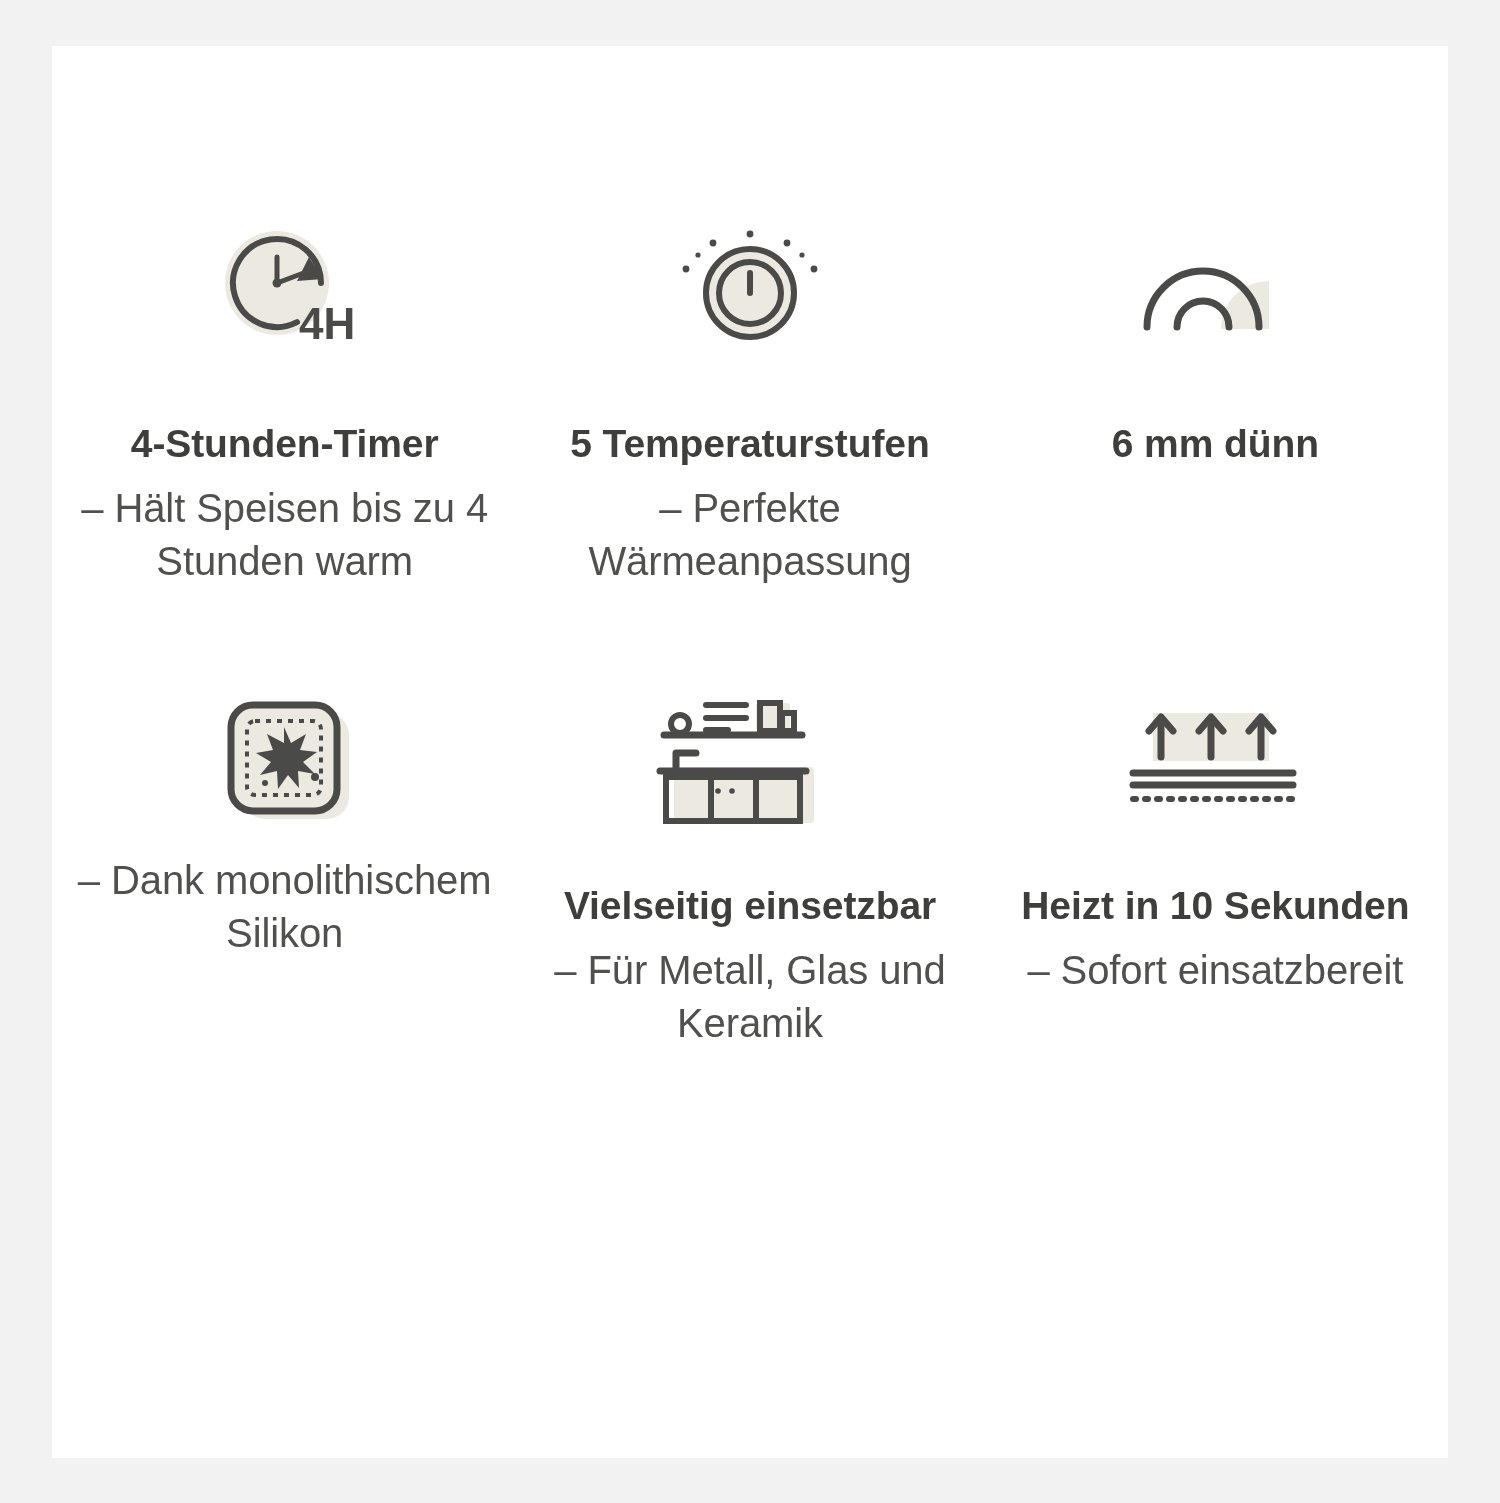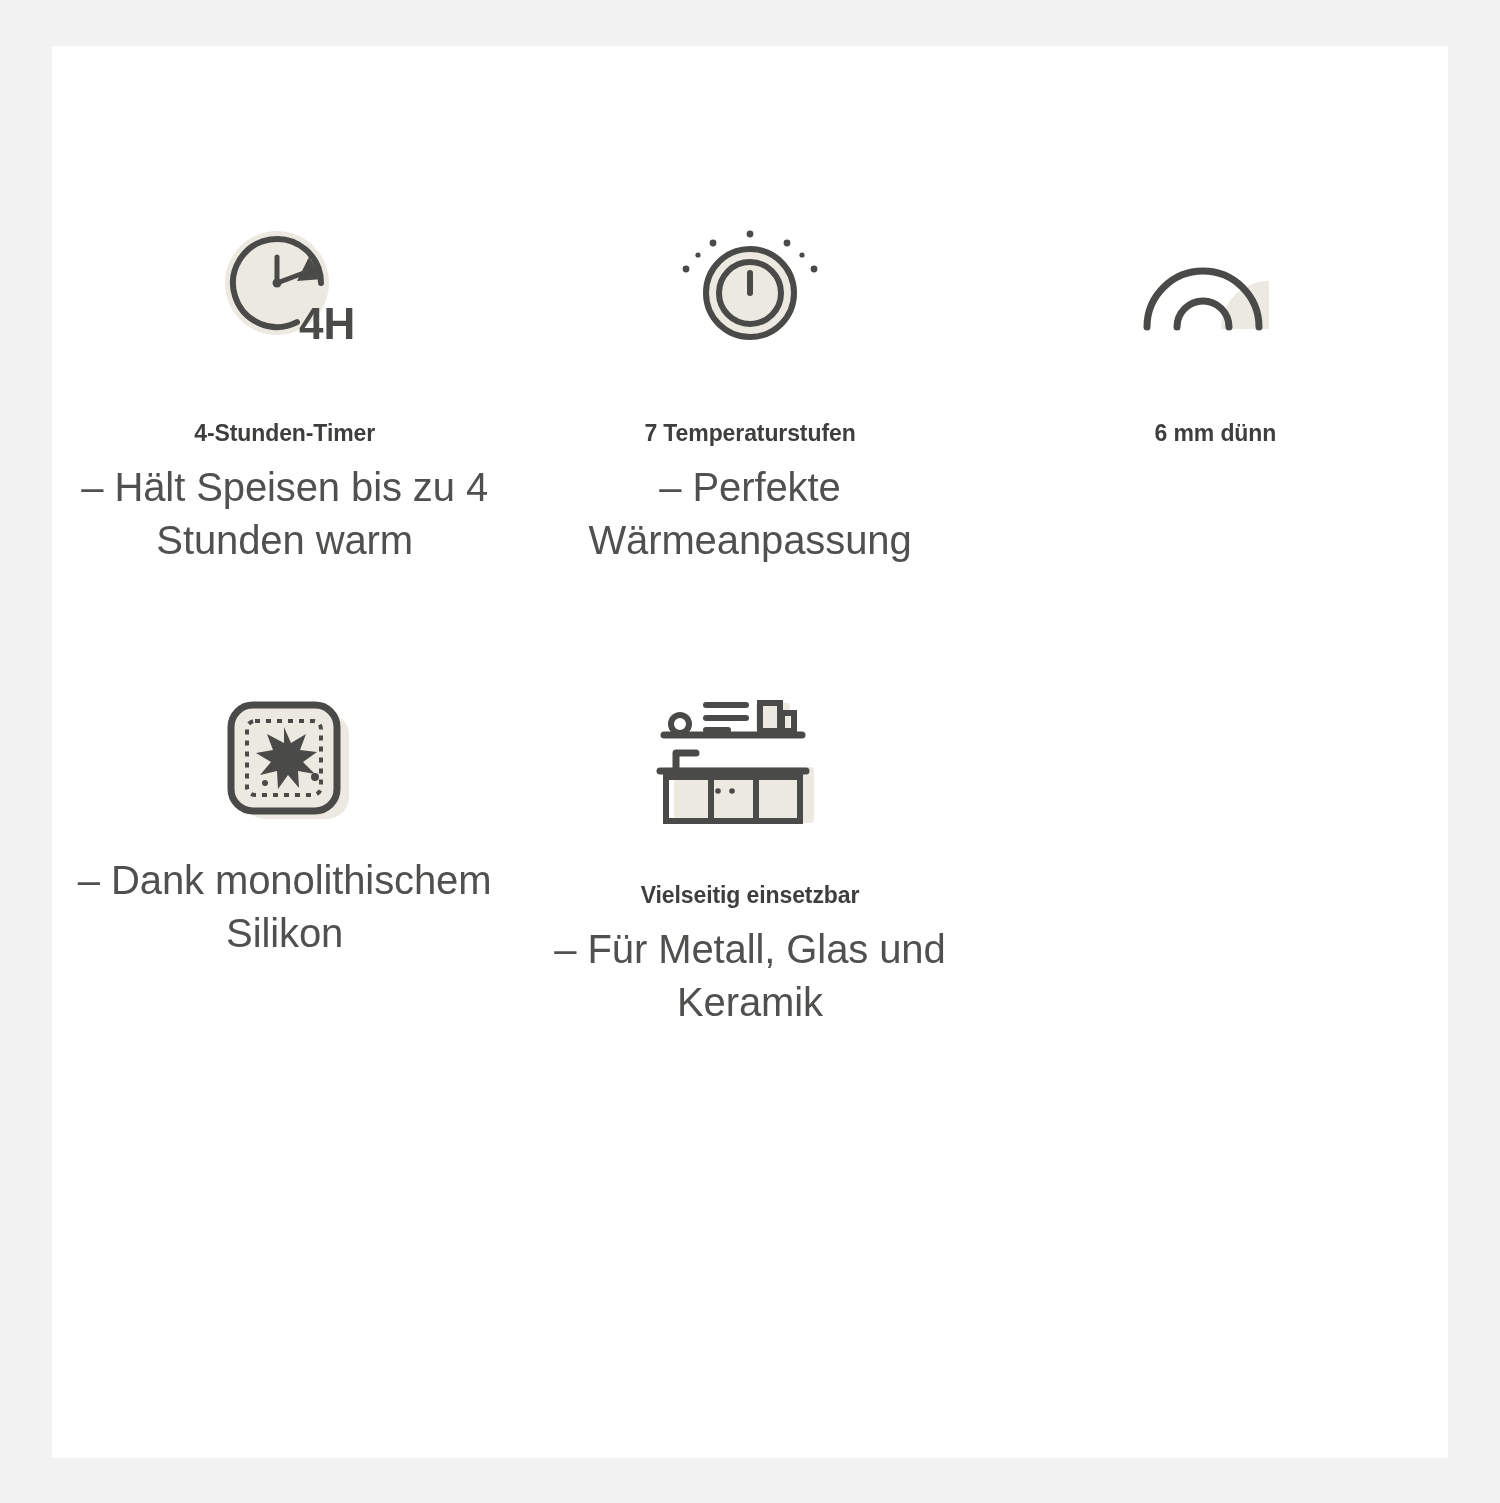--- a/index.html
+++ b/index.html
@@ -56,21 +56,21 @@
 
   .icon-wrap {
     height: 150px;
     display: flex;
     align-items: center;
     justify-content: center;
   }
 
   .f-title {
     margin-top: 48px;
-    font-size: 23px;
+    font-size: 39px;
     font-weight: bold;
     color: #3e3e3c;
     text-align: center;
     line-height: 1.28;
     letter-spacing: -0.1px;
   }
 
   .f-desc {
     margin-top: 13px;
     font-size: 40px;
@@ -121,21 +121,21 @@
               <circle cx="85" cy="13" r="3.4"></circle>
               <circle cx="48" cy="22" r="3.4"></circle>
               <circle cx="21" cy="48" r="3.4"></circle>
               <circle cx="122" cy="22" r="3.4"></circle>
               <circle cx="149" cy="48" r="3.4"></circle>
               <circle cx="33" cy="34" r="2.6"></circle>
               <circle cx="137" cy="34" r="2.6"></circle>
             </g>
           </svg>
         </div>
-        <div class="f-title">7 Temperaturstufen</div>
+        <div class="f-title">5 Temperaturstufen</div>
         <div class="f-desc">– Perfekte Wärmeanpassung</div>
       </div>
 
       <div class="feature">
         <div class="icon-wrap">
           <svg width="180" height="150" viewBox="0 0 180 150" aria-hidden="true">
             <path d="M96 108 A48 48 0 0 1 144 60 L144 108 Z" fill="#ece9e1"></path>
             <path d="M22 106 A56 56 0 0 1 134 106" fill="none" stroke="#4a4a48" stroke-width="7" stroke-linecap="round"></path>
             <path d="M52 106 A26 26 0 0 1 104 106" fill="none" stroke="#4a4a48" stroke-width="7" stroke-linecap="round"></path>
           </svg>
@@ -181,16 +181,40 @@
             <line x1="61" y1="86" x2="61" y2="130" stroke="#4a4a48" stroke-width="6"></line>
             <line x1="106" y1="86" x2="106" y2="130" stroke="#4a4a48" stroke-width="6"></line>
             <circle cx="68" cy="100" r="2.8" fill="#4a4a48"></circle>
             <circle cx="82" cy="100" r="2.8" fill="#4a4a48"></circle>
           </svg>
         </div>
         <div class="f-title">Vielseitig einsetzbar</div>
         <div class="f-desc">– Für Metall, Glas und Keramik</div>
       </div>
 
+      <div class="feature row2">
+        <div class="icon-wrap">
+          <svg width="200" height="150" viewBox="0 0 200 150" aria-hidden="true">
+            <rect x="38" y="22" width="116" height="48" fill="#ece9e1"></rect>
+            <g fill="none" stroke="#4a4a48" stroke-width="7" stroke-linecap="round" stroke-linejoin="round">
+
+              <path d="M46 66 L46 28"></path>
+              <path d="M34 40 L46 26 L58 40"></path>
+
+              <path d="M96 66 L96 28"></path>
+              <path d="M84 40 L96 26 L108 40"></path>
+
+              <path d="M146 66 L146 28"></path>
+              <path d="M134 40 L146 26 L158 40"></path>
+
+              <path d="M18 82 L178 82"></path>
+              <path d="M18 94 L178 94"></path>
+            </g>
+            <path d="M18 108 L178 108" fill="none" stroke="#4a4a48" stroke-width="6" stroke-linecap="round" stroke-dasharray="3 9"></path>
+          </svg>
+        </div>
+        <div class="f-title">Heizt in 10 Sekunden</div>
+        <div class="f-desc">– Sofort einsatzbereit</div>
+      </div>
 
     </div>
   </div>
 </div>
 
 </body></html>

